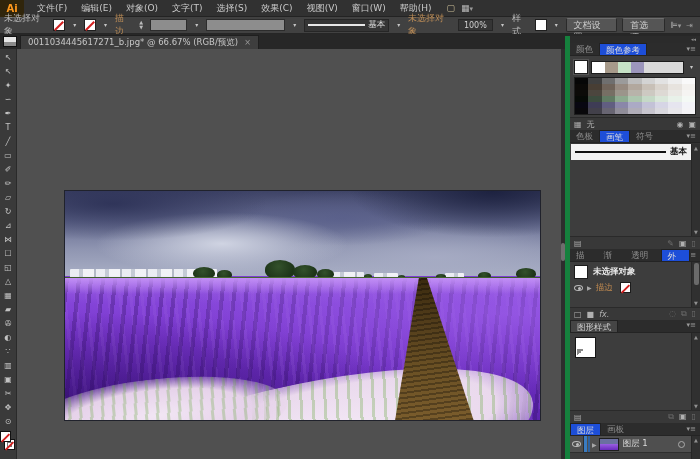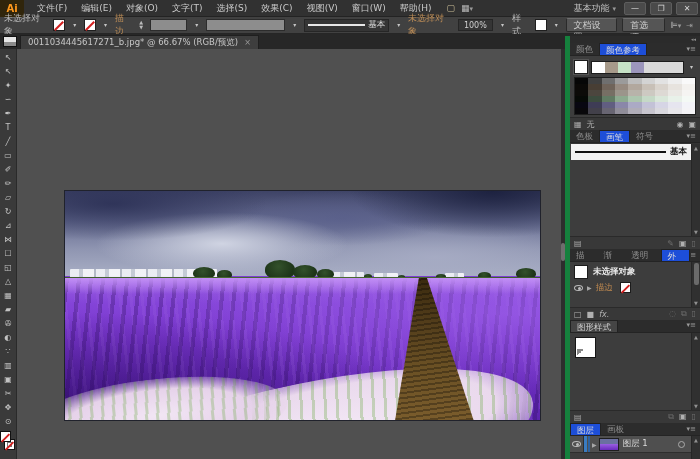--- a/index.html
+++ b/index.html
@@ -166,26 +166,20 @@
         <span class="menu-item">文字(T)</span>
         <span class="menu-item">选择(S)</span>
         <span class="menu-item">效果(C)</span>
         <span class="menu-item">视图(V)</span>
         <span class="menu-item">窗口(W)</span>
         <span class="menu-item">帮助(H)</span>
       </div>
     <div class="mb-icons">
       <span class="mb-icon">▢</span>
       <span class="mb-icon2">▦<span class="caret">▾</span></span>
-    </div>
-    <div class="mb-right">
-      <span class="workspace"><span>基本功能</span> <span class="caret">▾</span></span>
-      <span class="winbtn">—</span>
-      <span class="winbtn">❐</span>
-      <span class="winbtn">✕</span>
     </div>
   </div>
 
   <div class="controlbar">
     <span class="cb-label">未选择对象</span>
     <span class="swatch none"></span>
       <span class="drop">▾</span>
     <span class="swatch none"></span>
       <span class="drop">▾</span>
     <span class="cb-orange">描边</span>

